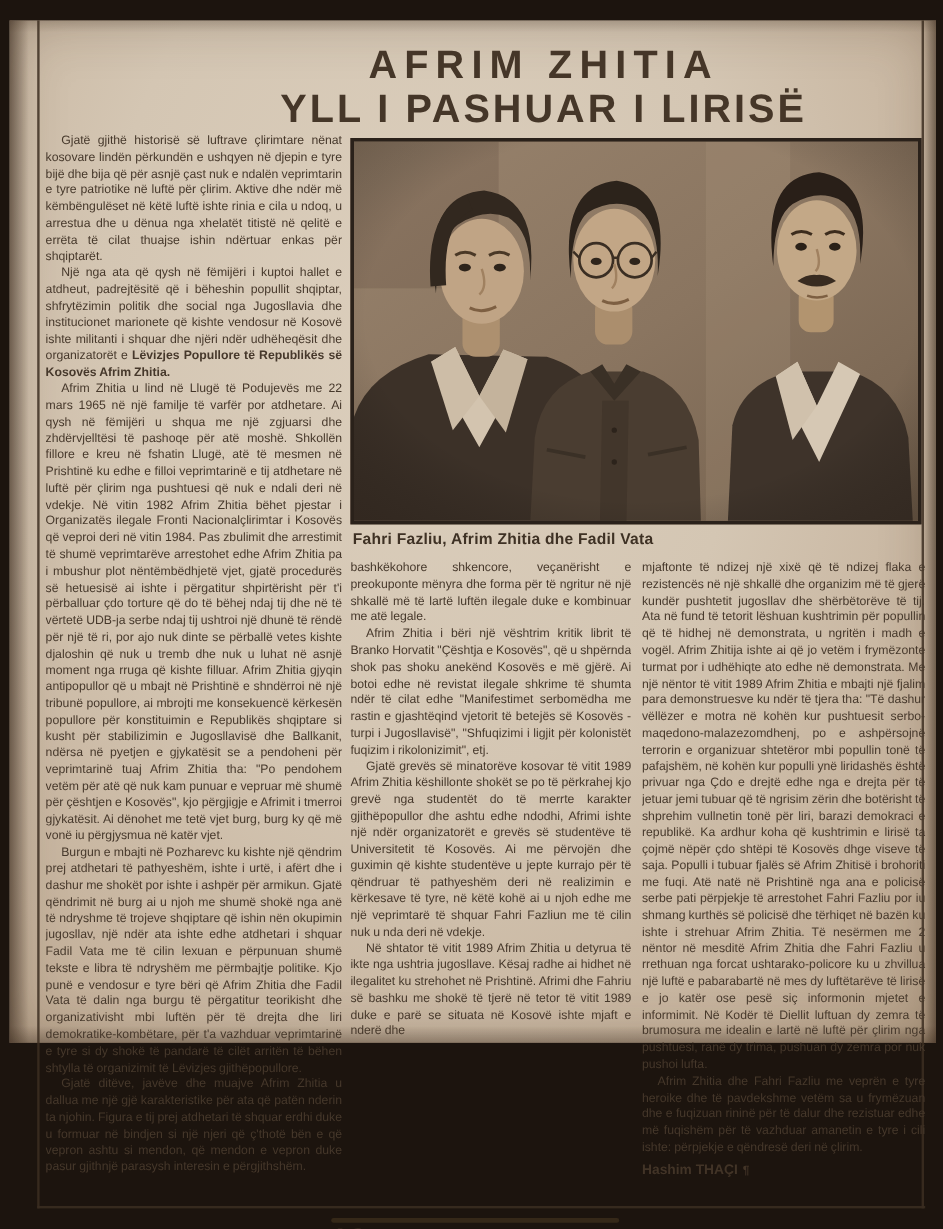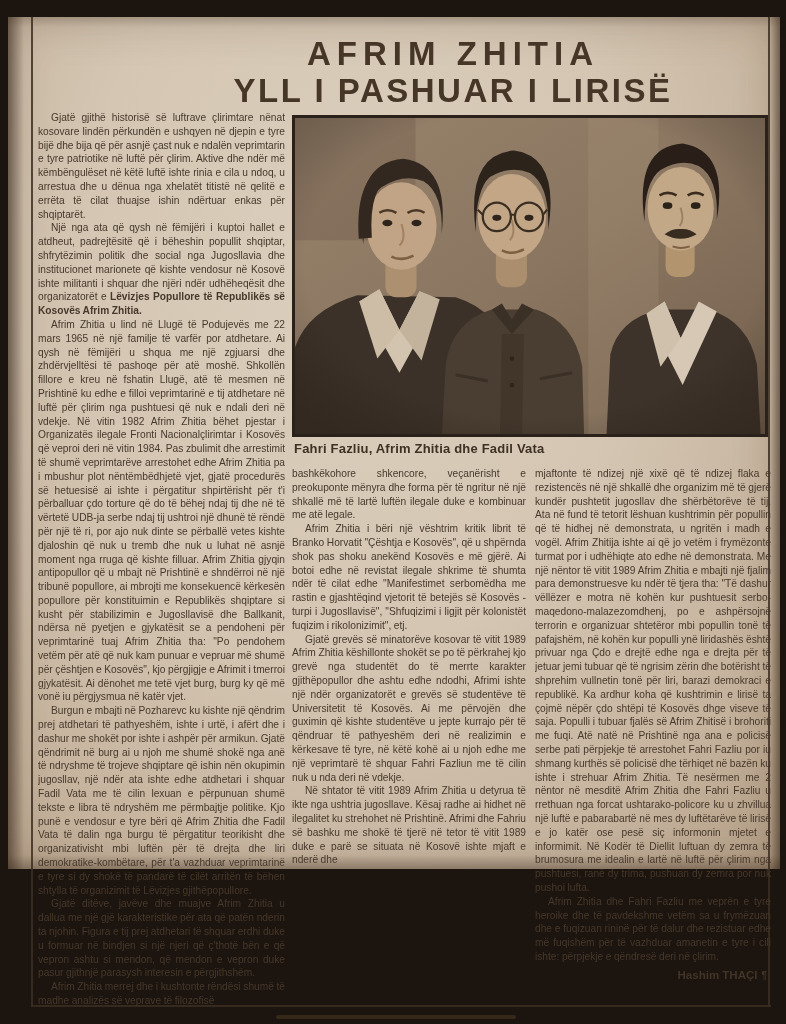--- a/index.html
+++ b/index.html
@@ -23,21 +23,21 @@
   .col{position:absolute;font-size:10.2px;line-height:13.8px;color:#46382b;text-align:justify;overflow:hidden;word-spacing:-.3px}
   .col p{text-indent:13px}
   .col p.noindent{text-indent:0}
   .b{font-weight:bold}
   #colL{left:30px;top:94px;width:247px;height:912px}
   #colM{left:284px;top:450px;width:234px;height:558px}
   #colR{left:527px;top:450px;width:236px;height:500px}
   .photo{position:absolute;left:284px;top:98px;width:476px;height:322px;border:3px solid #2a211a;background:#8a7560;overflow:hidden}
   .photo svg{display:block}
   .caption{position:absolute;left:286px;top:424px;width:476px;font-weight:bold;font-size:13px;color:#3e3124;letter-spacing:.2px}
-  .signature{position:absolute;left:527px;top:952px;width:232px;text-align:right;font-weight:bold;font-size:11.5px;color:#42342
+  .signature{position:absolute;left:527px;top:952px;width:232px;text-align:left;font-weight:bold;font-size:11.5px;color:#42342
 7;color:#423427}
   .signature .mark{font-size:10px;margin-left:4px}
   .page-number{position:absolute;left:268px;top:1002px;width:240px;text-align:left;font-size:25px;font-weight:bold;color:#392b1f;letter-spacing:1px}
 </style>
 </head>
 <body>
 
 <div id="screen">
   <div class="page">
 
@@ -49,21 +49,20 @@
       <div class="l1">AFRIM ZHITIA</div>
       <div class="l2">YLL I PASHUAR I LIRISË</div>
     </div>
 
     <div class="col" id="colL">
         <p><span>Gjatë gjithë historisë së luftrave çlirimtare nënat kosovare lindën përkundën e ushqyen në djepin e tyre bijë dhe bija që për asnjë çast nuk e ndalën veprimtarin e tyre patriotike në luftë për çlirim. Aktive dhe ndër më këmbëngulëset në këtë luftë ishte rinia e cila u ndoq, u arrestua dhe u dënua nga xhelatët titistë në qelitë e errëta të cilat thuajse ishin ndërtuar enkas për shqiptarët.</span></p>
         <p><span>Një nga ata që qysh në fëmijëri i kuptoi hallet e atdheut, padrejtësitë që i bëheshin popullit shqiptar, shfrytëzimin politik dhe social nga Jugosllavia dhe institucionet marionete që kishte vendosur në Kosovë ishte militanti i shquar dhe njëri ndër udhëheqësit dhe organizatorët e </span><span class="b">Lëvizjes Popullore të Republikës së Kosovës Afrim Zhitia.</span></p>
         <p><span>Afrim Zhitia u lind në Llugë të Podujevës me 22 mars 1965 në një familje të varfër por atdhetare. Ai qysh në fëmijëri u shqua me një zgjuarsi dhe zhdërvjelltësi të pashoqe për atë moshë. Shkollën fillore e kreu në fshatin Llugë, atë të mesmen në Prishtinë ku edhe e filloi veprimtarinë e tij atdhetare në luftë për çlirim nga pushtuesi që nuk e ndali deri në vdekje. Në vitin 1982 Afrim Zhitia bëhet pjestar i Organizatës ilegale Fronti Nacionalçlirimtar i Kosovës që veproi deri në vitin 1984. Pas zbulimit dhe arrestimit të shumë veprimtarëve arrestohet edhe Afrim Zhitia pa i mbushur plot nëntëmbëdhjetë vjet, gjatë procedurës së hetuesisë ai ishte i përgatitur shpirtërisht për t'i përballuar çdo torture që do të bëhej ndaj tij dhe në të vërtetë UDB-ja serbe ndaj tij ushtroi një dhunë të rëndë për një të ri, por ajo nuk dinte se përballë vetes kishte djaloshin që nuk u tremb dhe nuk u luhat në asnjë moment nga rruga që kishte filluar. Afrim Zhitia gjyqin antipopullor që u mbajt në Prishtinë e shndërroi në një tribunë popullore, ai mbrojti me konsekuencë kërkesën popullore për konstituimin e Republikës shqiptare si kusht për stabilizimin e Jugosllavisë dhe Ballkanit, ndërsa në pyetjen e gjykatësit se a pendoheni për veprimtarinë tuaj Afrim Zhitia tha: "Po pendohem vetëm për atë që nuk kam punuar e vepruar më shumë për çështjen e Kosovës", kjo përgjigje e Afrimit i tmerroi gjykatësit. Ai dënohet me tetë vjet burg, burg ky që më vonë iu përgjysmua në katër vjet.</span></p>
         <p><span>Burgun e mbajti në Pozharevc ku kishte një qëndrim prej atdhetari të pathyeshëm, ishte i urtë, i afërt dhe i dashur me shokët por ishte i ashpër për armikun. Gjatë qëndrimit në burg ai u njoh me shumë shokë nga anë të ndryshme të trojeve shqiptare që ishin nën okupimin jugosllav, një ndër ata ishte edhe atdhetari i shquar Fadil Vata me të cilin lexuan e përpunuan shumë tekste e libra të ndryshëm me përmbajtje politike. Kjo punë e vendosur e tyre bëri që Afrim Zhitia dhe Fadil Vata të dalin nga burgu të përgatitur teorikisht dhe organizativisht mbi luftën për të drejta dhe liri demokratike-kombëtare, për t'a vazhduar veprimtarinë e tyre si dy shokë të pandarë të cilët arritën të bëhen shtylla të organizimit të Lëvizjes gjithëpopullore.</span></p>
         <p><span>Gjatë ditëve, javëve dhe muajve Afrim Zhitia u dallua me një gjë karakteristike për ata që patën nderin ta njohin. Figura e tij prej atdhetari të shquar erdhi duke u formuar në bindjen si një njeri që ç'thotë bën e që vepron ashtu si mendon, që mendon e vepron duke pasur gjithnjë parasysh interesin e përgjithshëm.</span></p>
-        <p><span>Afrim Zhitia merrej dhe i kushtonte rëndësi shumë të madhe analizës së veprave të filozofisë</span></p>
       </div>
 
     <div class="photo">
       <svg viewBox="0 0 474 316" width="476" height="322" preserveAspectRatio="none">
         <defs>
           <linearGradient id="pbg" x1="0" y1="0" x2="1" y2="1">
             <stop offset="0" stop-color="#97826c"></stop>
             <stop offset="0.5" stop-color="#8a7560"></stop>
             <stop offset="1" stop-color="#73604d"></stop>
           </linearGradient>

